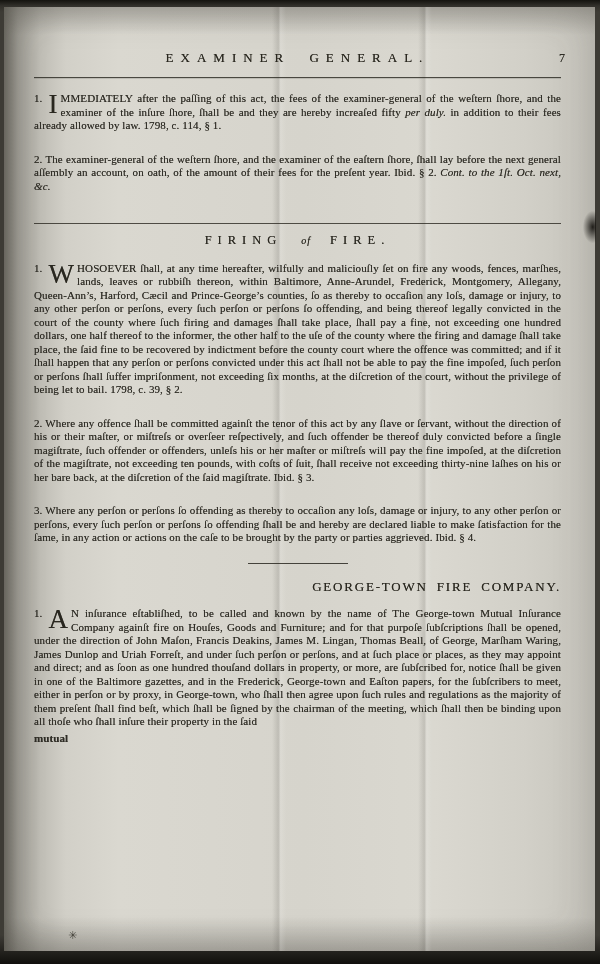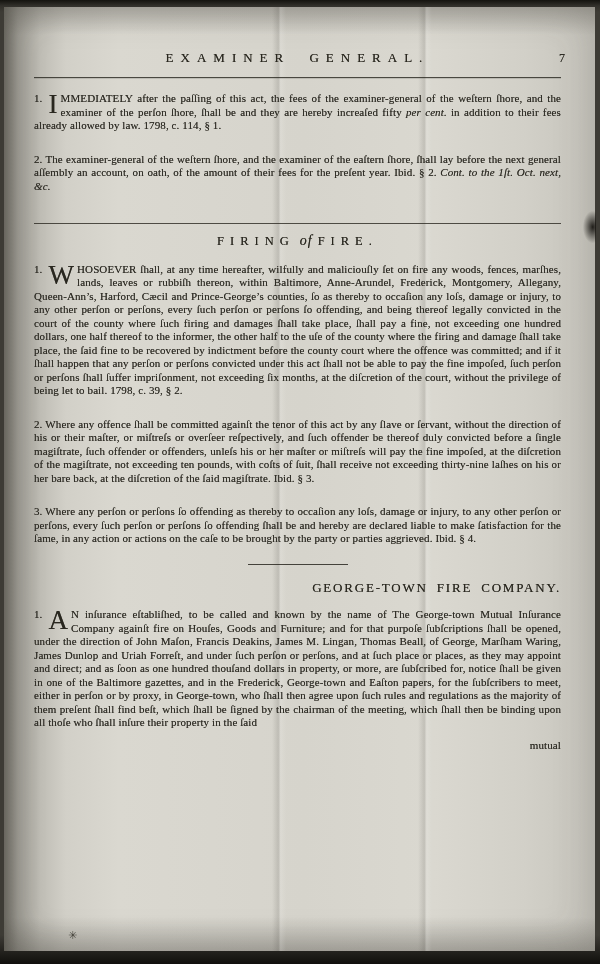--- a/index.html
+++ b/index.html
@@ -42,24 +42,24 @@
   .page-num{position:absolute;right:-4px;top:1px;font-size:12px;letter-spacing:0;}
   .rule-full{height:0;border-top:1.7px solid rgba(42,40,33,0.82);margin-top:9px;box-shadow:0 1px 0 rgba(42,40,33,0.15);}
   .para{margin:14px 0 0 0;}
   .para-sp{margin-top:20px;}
   .pnum{float:left;margin:0 6px 0 0;}
   .dropcap{float:left;font-size:27px;line-height:23px;height:23px;margin:1px 3px 0 0;color:#29271f;}
   .it{font-style:italic;}
   .rule-section{height:0;border-top:1.6px solid rgba(42,40,33,0.8);margin-top:30px;}
   .section-head{margin-top:10px;text-align:center;font-size:12.5px;color:#29271f;white-space:nowrap;}
   .section-head .w{letter-spacing:6px;}
-  .section-head .of{font-style:italic;font-size:14px;letter-spacing:1px;margin:0 5px;}
+  .section-head .of{font-style:italic;font-size:10px;letter-spacing:1px;margin:0 19px;}
   .rule-short{width:100px;height:0;border-top:1.7px solid rgba(42,40,33,0.85);margin:18px auto 0 auto;}
   .company-head{margin-top:16px;text-align:right;font-size:13px;letter-spacing:1.8px;word-spacing:4px;color:#29271f;}
-  .catchword-row{text-align:right;margin-top:9px;}
+  .catchword-row{text-align:left;margin-top:3px;font-weight:bold;}
   .ornament{
     position:absolute;left:64px;bottom:9px;
     font-family:"DejaVu Sans",sans-serif;font-size:11px;color:rgba(40,38,30,0.78);
   }
 </style>
 </head>
 <body>
 
 <div class="scan">
   <div class="page">
@@ -69,21 +69,21 @@
     <div class="artifact"></div>
 
     <div class="content">
 
       <div class="header-row">
         <span class="running-title">EXAMINER GENERAL.</span>
         <span class="page-num">7</span>
       </div>
       <div class="rule-full"></div>
 
-      <p class="para"><span class="pnum">1.</span><span class="dropcap">I</span><span>MMEDIATELY after the paſſing of this act, the fees of the examiner-general of the weſtern ſhore, and the examiner of the perſon ſhore, ſhall be and they are hereby increaſed fifty </span><span class="it">per cent.</span><span> in addition to their fees already allowed by law. 1798, c. 114, § 1.</span></p>
+      <p class="para"><span class="pnum">1.</span><span class="dropcap">I</span><span>MMEDIATELY after the paſſing of this act, the fees of the examiner-general of the weſtern ſhore, and the examiner of the inſure ſhore, ſhall be and they are hereby increaſed fifty </span><span class="it">per duly.</span><span> in addition to their fees already allowed by law. 1798, c. 114, § 1.</span></p>
 
       <p class="para para-sp"><span>2. The examiner-general of the weſtern ſhore, and the examiner of the eaſtern ſhore, ſhall lay before the next general aſſembly an account, on oath, of the amount of their fees for the preſent year. Ibid. § 2. </span><span class="it">Cont. to the 1ſt. Oct. next, &amp;c.</span></p>
 
       <div class="rule-section"></div>
 
       <div class="section-head"><span class="w">FIRING</span><span class="of">of</span><span class="w">FIRE.</span></div>
 
       <p class="para"><span class="pnum">1.</span><span class="dropcap">W</span><span>HOSOEVER ſhall, at any time hereafter, wilfully and maliciouſly ſet on fire any woods, fences, marſhes, lands, leaves or rubbiſh thereon, within Baltimore, Anne-Arundel, Frederick, Montgomery, Allegany, Queen-Ann’s, Harford, Cæcil and Prince-George’s counties, ſo as thereby to occaſion any loſs, damage or injury, to any other perſon or perſons, every ſuch perſon or perſons ſo offending, and being thereof legally convicted in the court of the county where ſuch firing and damages ſhall take place, ſhall pay a fine, not exceeding one hundred dollars, one half thereof to the informer, the other half to the uſe of the county where the firing and damage ſhall take place, the ſaid fine to be recovered by indictment before the county court where the offence was committed; and if it ſhall happen that any perſon or perſons convicted under this act ſhall not be able to pay the fine impoſed, ſuch perſon or perſons ſhall ſuffer impriſonment, not exceeding ſix months, at the diſcretion of the court, without the privilege of being let to bail. 1798, c. 39, § 2.</span></p>
 
       <p class="para para-sp"><span>2. Where any offence ſhall be committed againſt the tenor of this act by any ſlave or ſervant, without the direction of his or their maſter, or miſtreſs or overſeer reſpectively, and ſuch offender be thereof duly convicted before a ſingle magiſtrate, ſuch offender or offenders, unleſs his or her maſter or miſtreſs will pay the fine impoſed, at the diſcretion of the magiſtrate, not exceeding ten pounds, with coſts of ſuit, ſhall receive not exceeding thirty-nine laſhes on his or her bare back, at the diſcretion of the ſaid magiſtrate. Ibid. § 3.</span></p>

